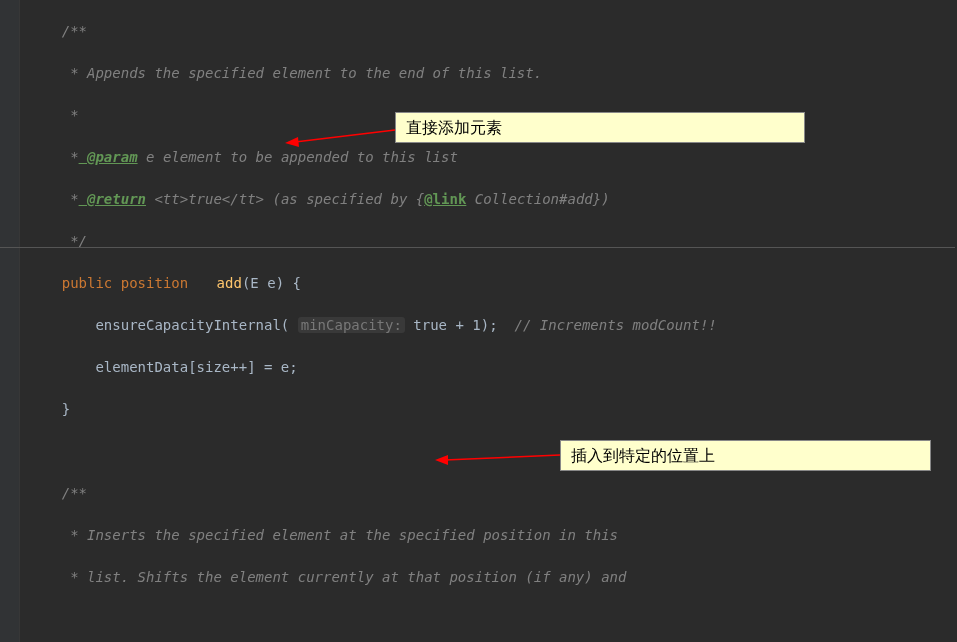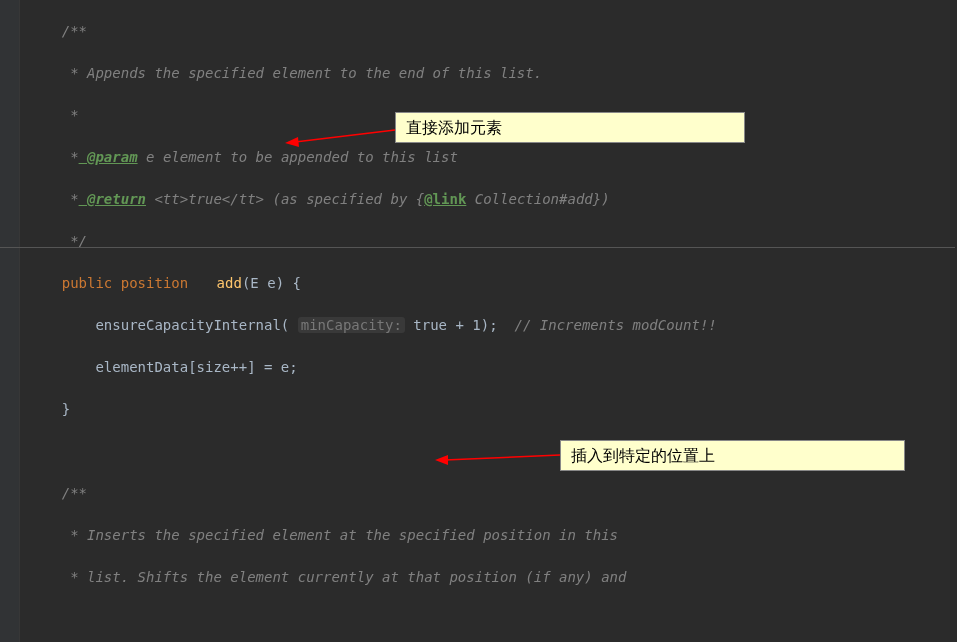--- a/index.html
+++ b/index.html
@@ -109,29 +109,29 @@
 
 
 
 
 
 </div>
 </div>
 
 <div class="divider" style="top:247px;"></div>
 
-<div class="annotation-box" style="left:395px; top:112px; width:350px;">
+<div class="annotation-box" style="left:395px; top:112px; width:410px;">
   <span>直接添加元素</span>
 </div>
 <svg class="arrow" style="left:280px; top:120px; width:120px; height:30px;">
   <line x1="115" y1="10" x2="15" y2="22"></line>
   <polygon points="5,23 18,17 19,27"></polygon>
 </svg>
 
-<div class="annotation-box" style="left:560px; top:440px; width:345px;">
+<div class="annotation-box" style="left:560px; top:440px; width:371px;">
   <span>插入到特定的位置上</span>
 </div>
 <svg class="arrow" style="left:430px; top:445px; width:135px; height:30px;">
   <line x1="130" y1="10" x2="15" y2="15"></line>
   <polygon points="5,15 18,10 18,20"></polygon>
 </svg>
 
 <div class="right-cut"></div>
 
 </body></html>

